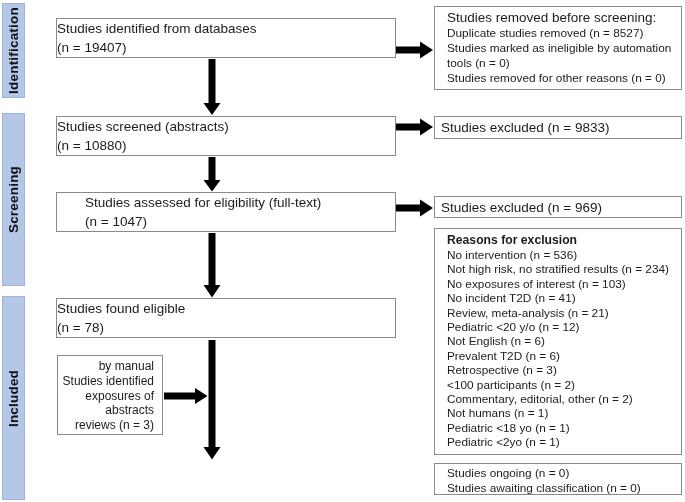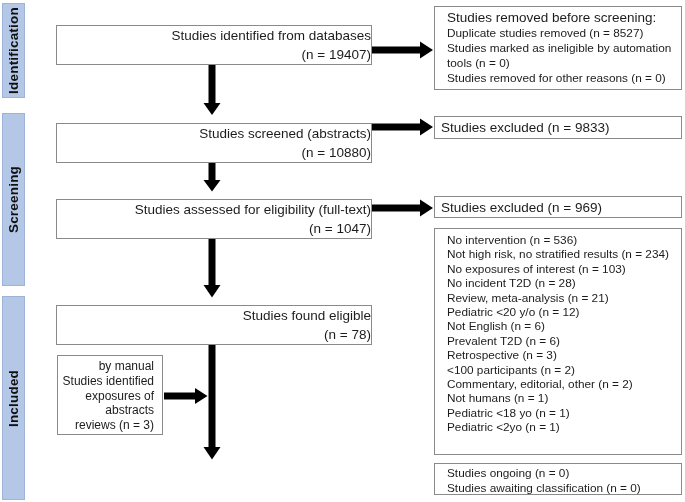--- a/index.html
+++ b/index.html
@@ -42,29 +42,28 @@
     color: #111;
   }
   
   .box {
     position: absolute;
     background: #ffffff;
     border: 1.4px solid var(--box-border);
   }
   .main-box {
     left: 56px;
-    width: 316px;
+    width: 340px;
     display: flex;
     flex-direction: column;
-    align-items: flex-end;
+    align-items: flex-start;
     justify-content: center;
     text-align: center;
     font-size: 13.5px;
     line-height: 19px;
-    margin-top: 7px;
   }
   .right-box {
     left: 434px;
     width: 248px;
     padding: 2px 4px 2px 12px;
     font-size: 11.8px;
     line-height: 15px;
   }
   .right-box .rb-title {
     font-size: 13.5px;
@@ -191,26 +190,27 @@
 
   <div class="box right-box single-line" style="top:116px;height:23px;">
     <span>Studies excluded (n = 9833)</span>
   </div>
 
   <div class="box right-box single-line" style="top:196px;height:22px;">
     <span>Studies excluded (n = 969)</span>
   </div>
 
   <div class="box right-box" id="box-reasons" style="top:228px;height:227px;">
+    <div class="rb-title">Reasons for exclusion</div>
     <div>
 
     <div>No intervention (n = 536)</div>
         <div>Not high risk, no stratified results (n = 234)</div>
         <div>No exposures of interest (n = 103)</div>
-        <div>No incident T2D (n = 28)</div>
+        <div>No incident T2D (n = 41)</div>
         <div>Review, meta-analysis (n = 21)</div>
         <div>Pediatric &lt;20 y/o (n = 12)</div>
         <div>Not English (n = 6)</div>
         <div>Prevalent T2D (n = 6)</div>
         <div>Retrospective (n = 3)</div>
         <div>&lt;100 participants (n = 2)</div>
         <div>Commentary, editorial, other (n = 2)</div>
         <div>Not humans (n = 1)</div>
         <div>Pediatric &lt;18 yo (n = 1)</div>
         <div>Pediatric &lt;2yo (n = 1)</div>

